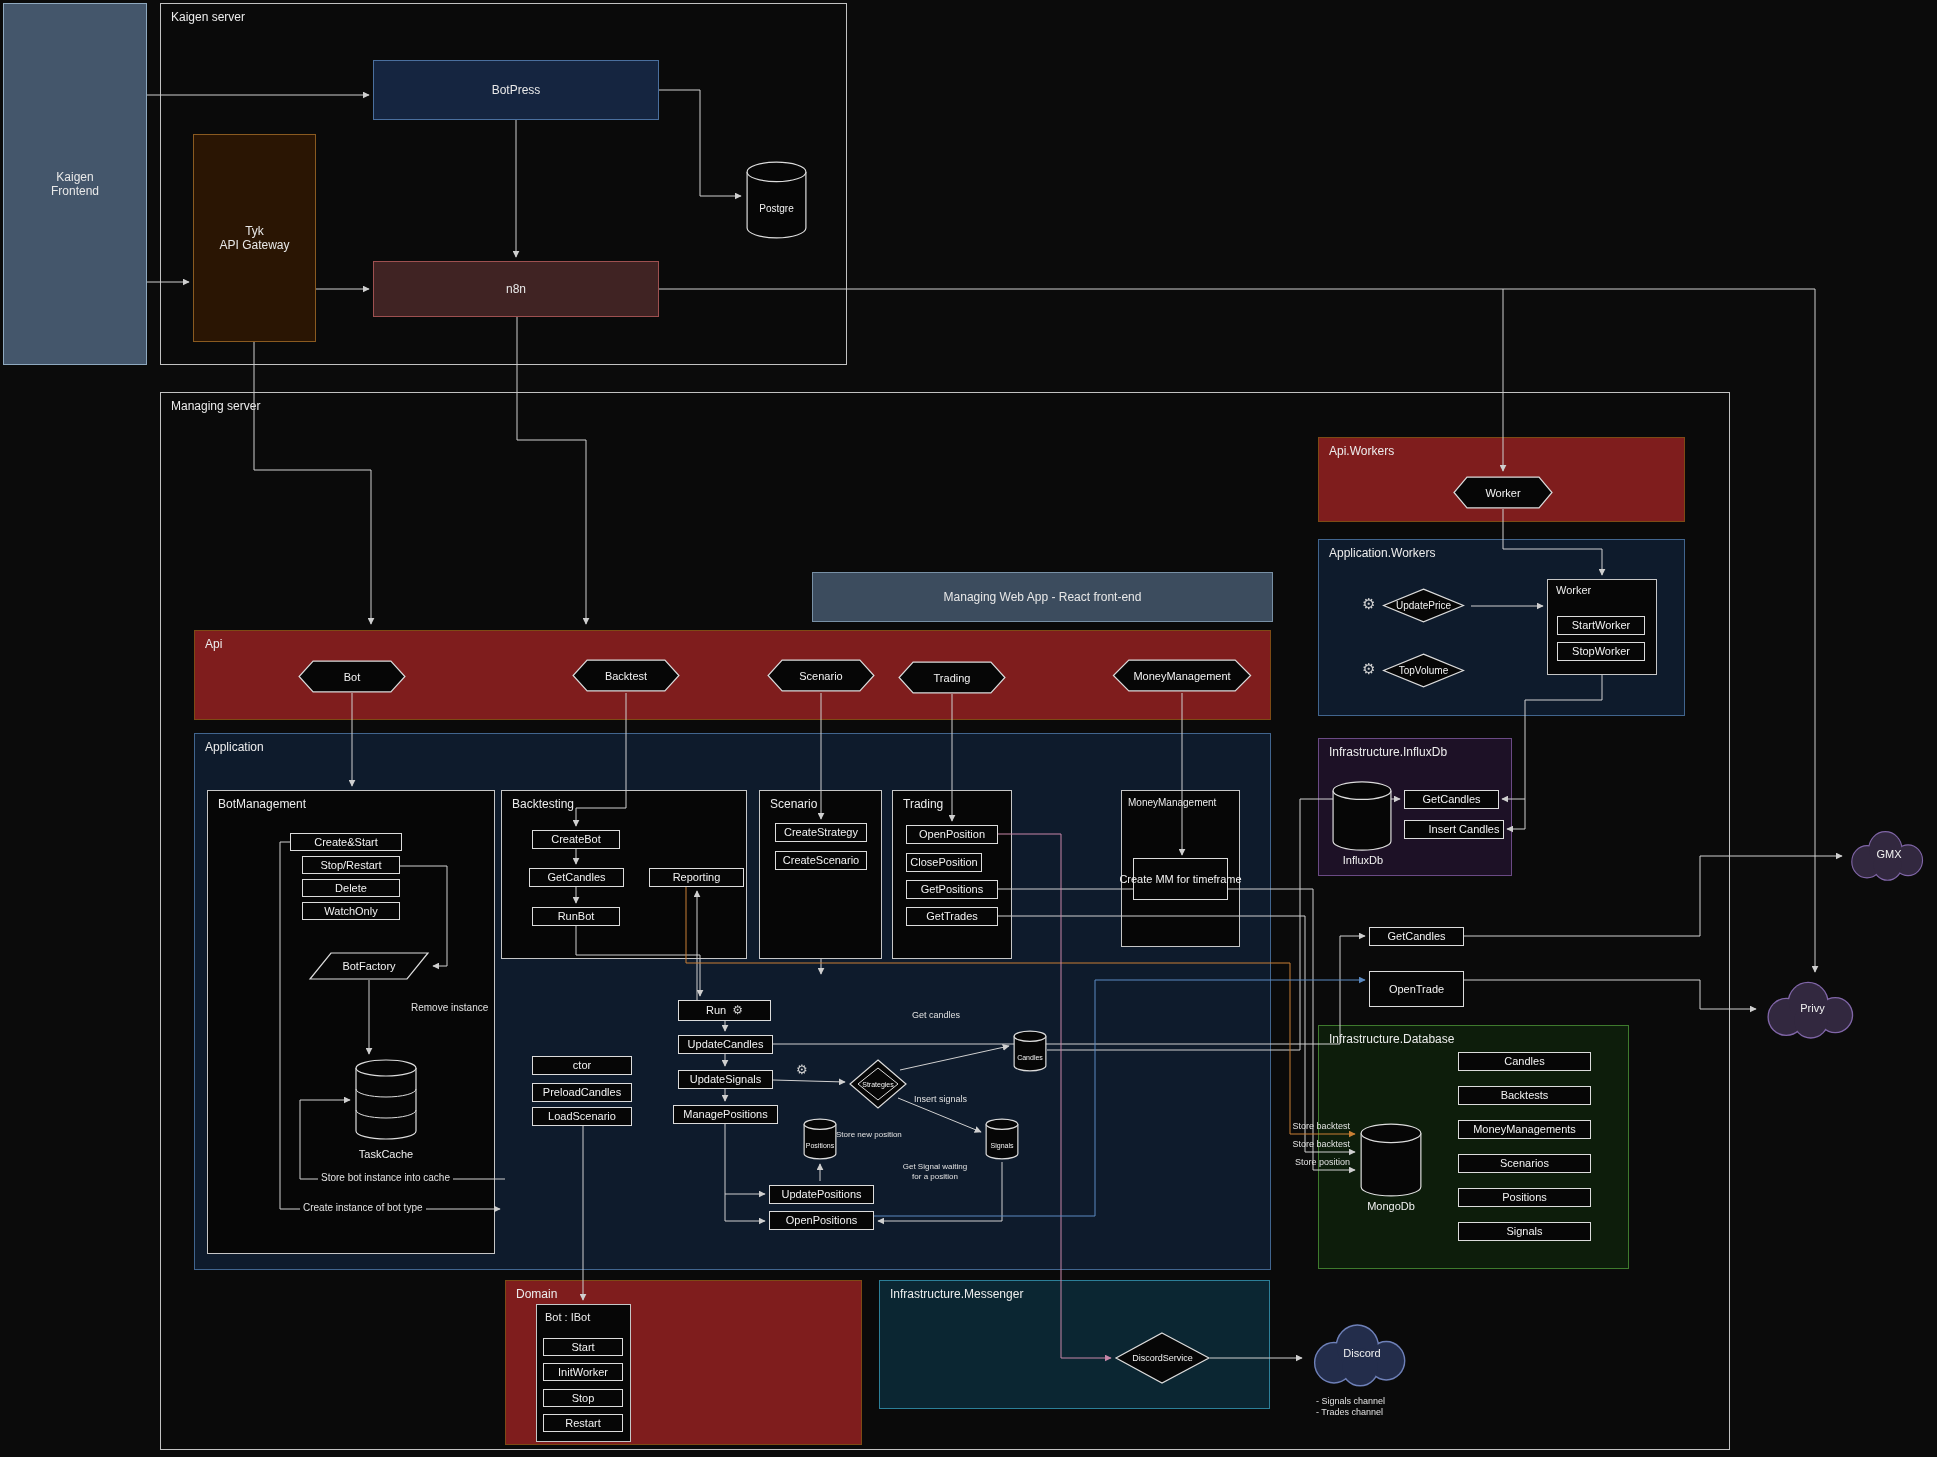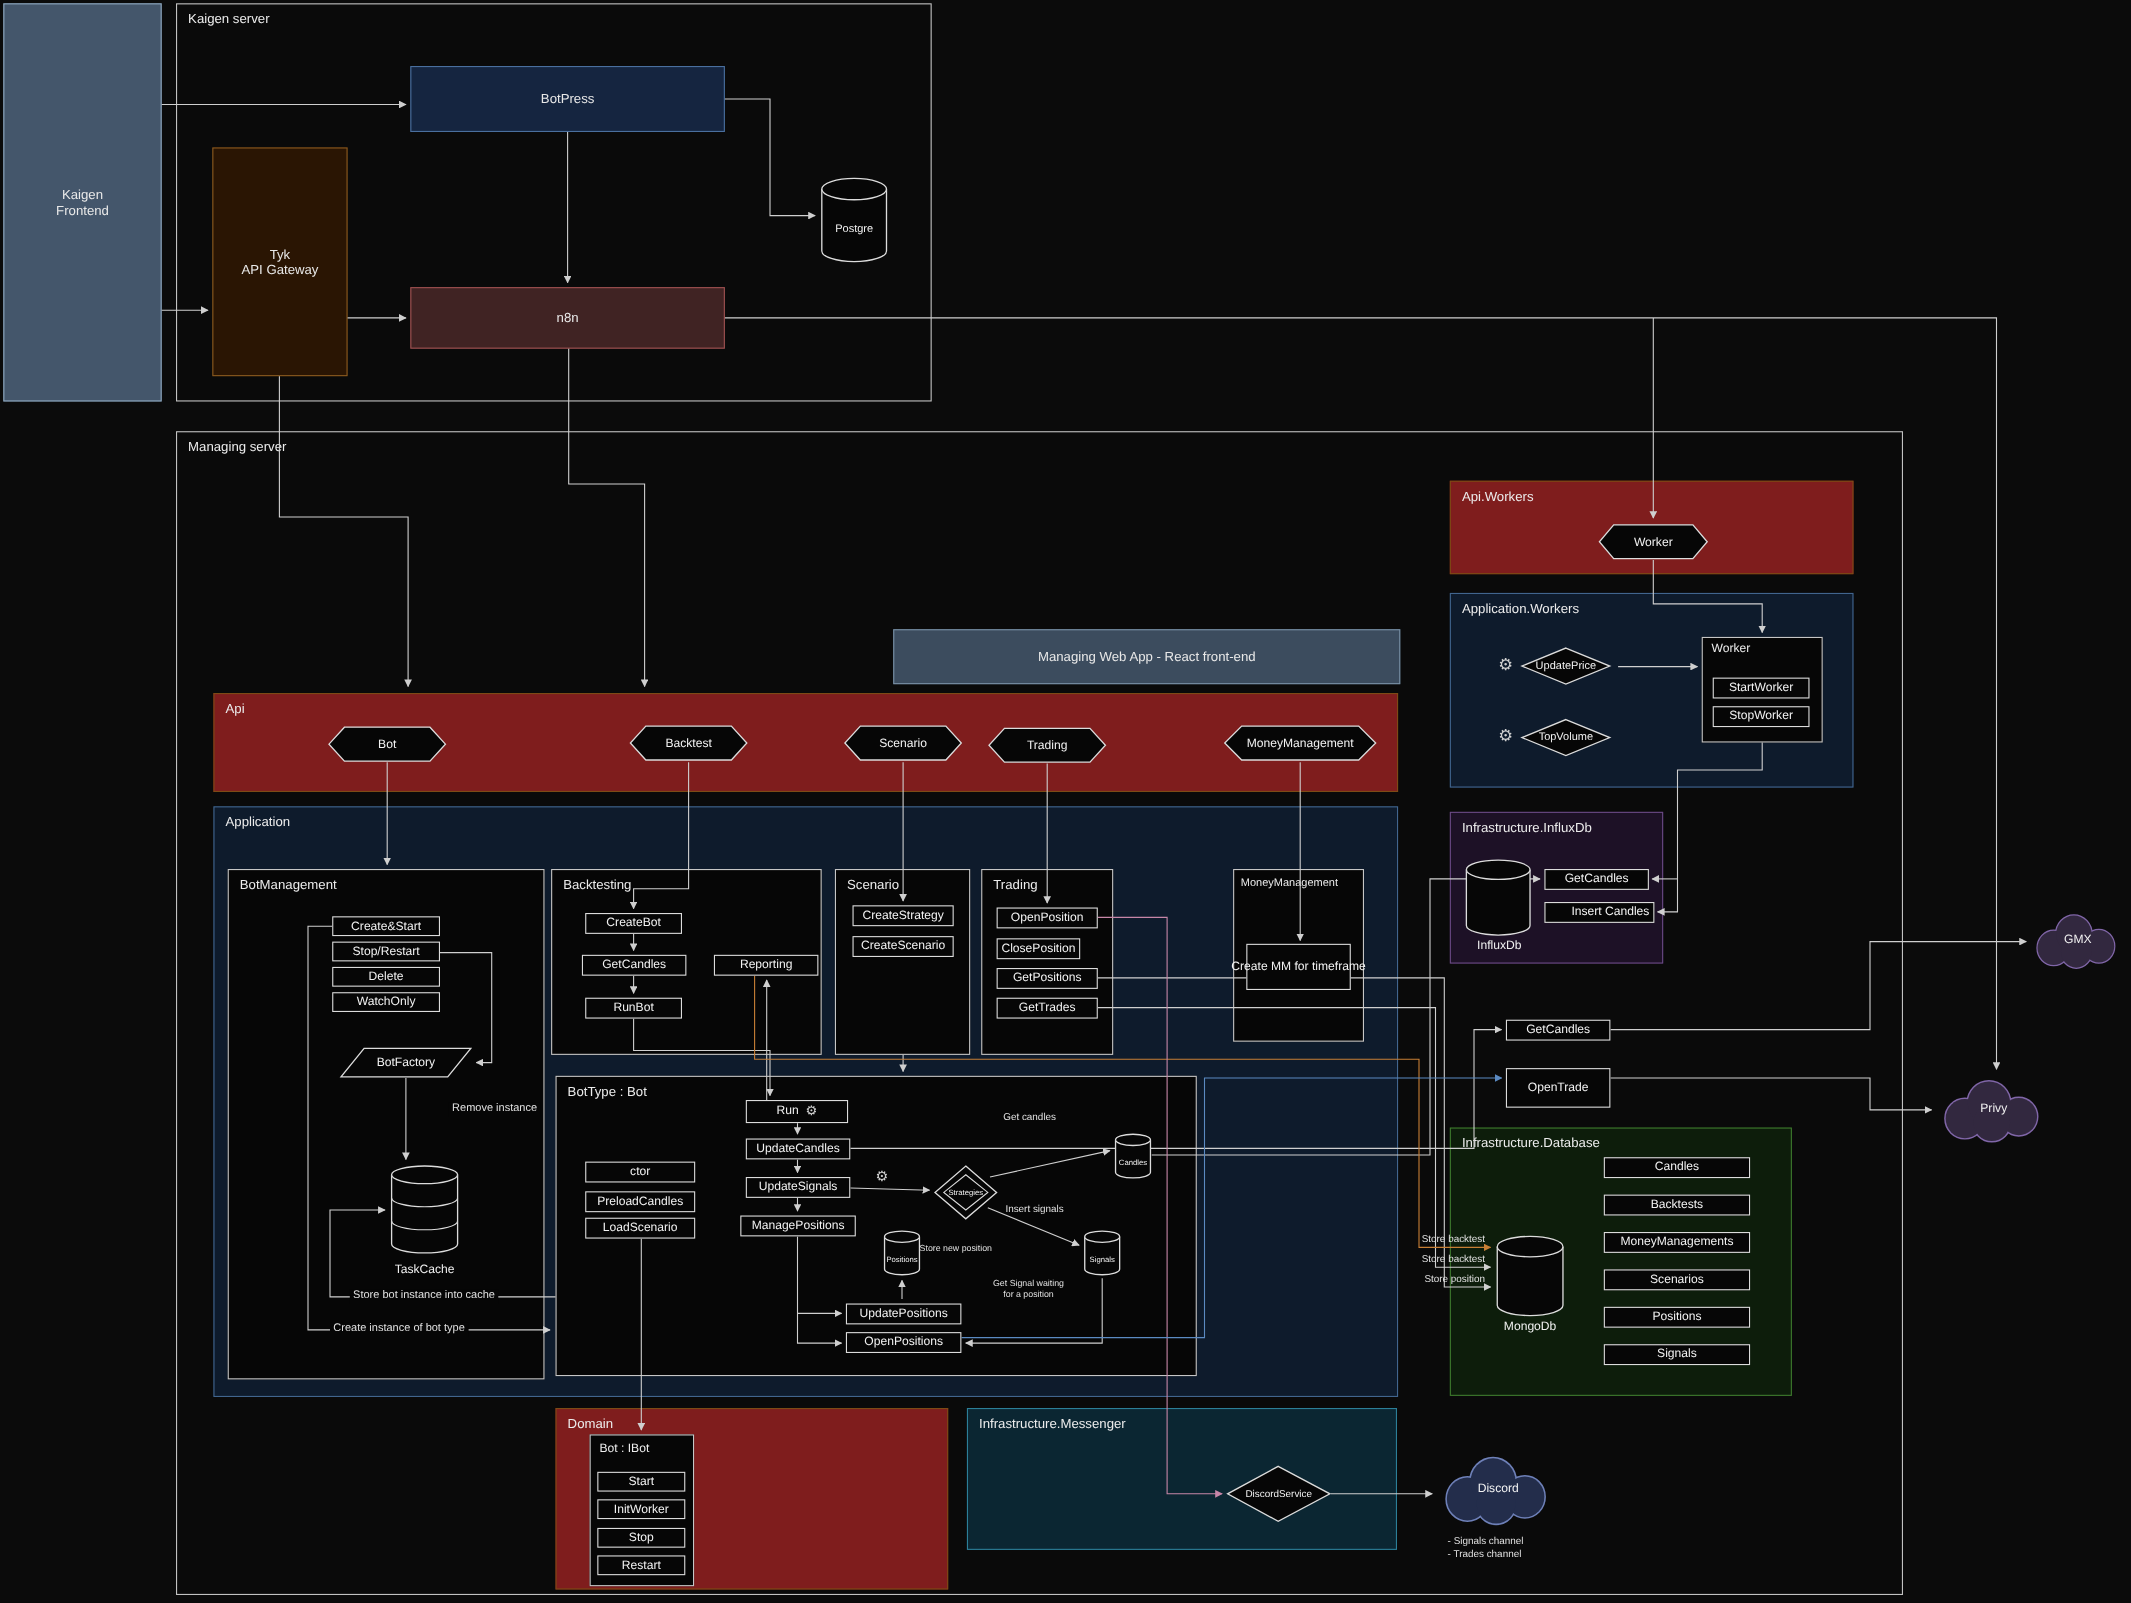--- a/index.html
+++ b/index.html
@@ -91,23 +91,20 @@
   </div>
 
   <div class="frame plain" style="left:892px;top:790px;width:120px;height:169px;">
     <span class="title">Trading</span>
   </div>
 
   <div class="frame plain" style="left:1121px;top:790px;width:119px;height:157px;">
     <span class="title" style="font-size:10px;left:6px;">MoneyManagement</span>
   </div>
 
-  <div class="frame plain" style="left:505px;top:978px;width:583px;height:273px;">
-    <span class="title">BotType : Bot</span>
-  </div>
 
   <div class="frame brown" style="left:505px;top:1280px;width:357px;height:165px;">
     <span class="title">Domain</span>
   </div>
 
   <div class="frame plain" style="left:536px;top:1304px;width:95px;height:138px;">
     <span class="title" style="font-size:11px;left:8px;">Bot : IBot</span>
   </div>
 
   <div class="frame teal" style="left:879px;top:1280px;width:391px;height:129px;">
@@ -388,21 +385,21 @@
       <g class="cloud-fill">
           <circle cx="30" cy="46" r="20"></circle>
           <circle cx="55" cy="30" r="22"></circle>
           <circle cx="86" cy="44" r="19"></circle>
           <circle cx="58" cy="50" r="19"></circle>
         </g>
     </svg>
     <span class="lbl">Discord</span>
   </div>
 
-  <div class="btn" style="left:302px;top:833px;width:98px;height:18px;">Create&amp;Start</div>
+  <div class="btn" style="left:290px;top:833px;width:112px;height:18px;">Create&amp;Start</div>
   <div class="btn" style="left:302px;top:856px;width:98px;height:18px;">Stop/Restart</div>
   <div class="btn" style="left:302px;top:879px;width:98px;height:18px;">Delete</div>
   <div class="btn" style="left:302px;top:902px;width:98px;height:18px;">WatchOnly</div>
 
   <div class="btn" style="left:532px;top:830px;width:88px;height:19px;">CreateBot</div>
   <div class="btn" style="left:529px;top:868px;width:95px;height:19px;">GetCandles</div>
   <div class="btn" style="left:532px;top:907px;width:88px;height:19px;">RunBot</div>
   <div class="btn" style="left:649px;top:868px;width:95px;height:19px;">Reporting</div>
 
   <div class="btn" style="left:775px;top:823px;width:92px;height:19px;">CreateStrategy</div>

